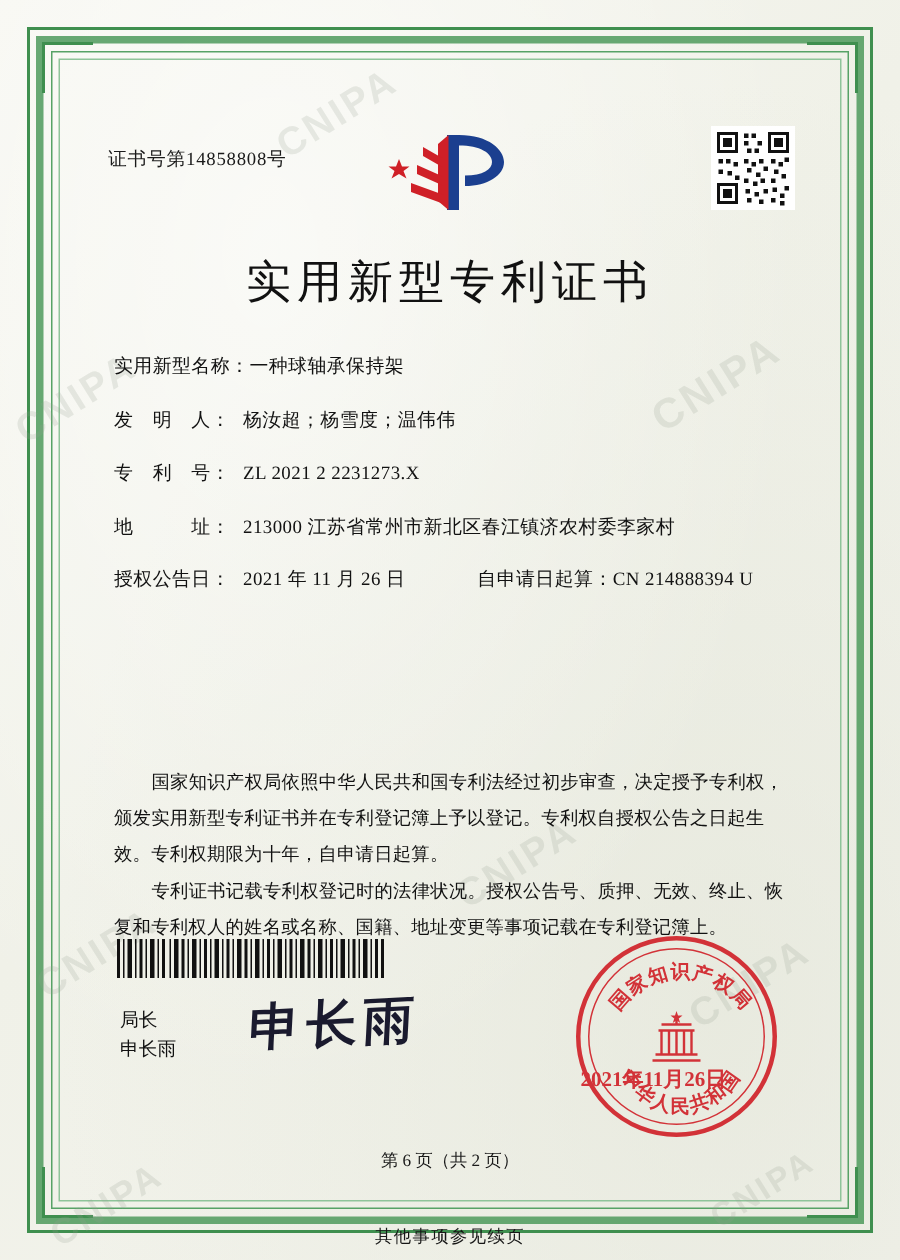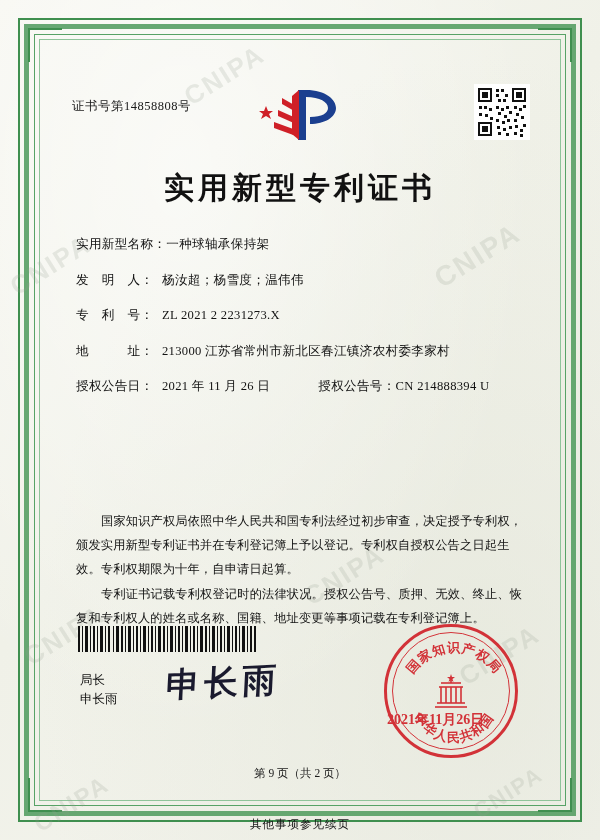--- a/index.html
+++ b/index.html
@@ -133,21 +133,21 @@
     box-sizing: border-box;
   }
 
   .title {
     position: absolute;
     top: 120px;
     left: 0;
     right: 0;
     text-align: center;
     font-size: 30px;
-    font-weight: bold;
+    font-weight: normal;
     letter-spacing: 4px;
     color: #111;
     font-family: "Liberation Serif", "DejaVu Serif", serif;
   }
 
   .fields {
     position: absolute;
     top: 188px;
     left: 28px;
     right: 24px;
@@ -391,21 +391,21 @@
       <div class="field-row">
         <span class="field-label">发　明　人：</span><span class="field-value">杨汝超；杨雪度；温伟伟</span>
       </div>
       <div class="field-row">
         <span class="field-label">专　利　号：</span><span class="field-value">ZL 2021 2 2231273.X</span>
       </div>
       <div class="field-row">
         <span class="field-label">地　　　址：</span><span class="field-value">213000 江苏省常州市新北区春江镇济农村委李家村</span>
       </div>
       <div class="field-row">
-        <span class="field-label">授权公告日：</span><span class="field-value">2021 年 11 月 26 日</span><span class="inline-second">授权公告号：</span><span>CN 214888394 U</span>
+        <span class="field-label">授权公告日：</span><span class="field-value">2021 年 11 月 26 日</span><span class="inline-second">自申请日起算：</span><span>CN 214888394 U</span>
       </div>
     </div>
 
     <div class="paras">
       <p class="para">国家知识产权局依照中华人民共和国专利法经过初步审查，决定授予专利权，颁发实用新型专利证书并在专利登记簿上予以登记。专利权自授权公告之日起生效。专利权期限为十年，自申请日起算。</p>
       <p class="para">专利证书记载专利权登记时的法律状况。授权公告号、质押、无效、终止、恢复和专利权人的姓名或名称、国籍、地址变更等事项记载在专利登记簿上。</p>
     </div>
 
     <div class="barcode">
       <svg viewBox="0 0 178 26" width="178" height="26">
@@ -490,17 +490,17 @@
             <path d="M8 30 L36 30"></path>
             <path d="M6 34 L38 34"></path>
             <path d="M12 10 L32 10"></path>
           </g>
           <polygon points="22,1 23,4 26,4 23.5,6 24.5,9 22,7.2 19.5,9 20.5,6 18,4 21,4" fill="#d1232a"></polygon>
         </svg>
       </div>
       <div class="seal-date">2021年11月26日</div>
     </div>
 
-    <div class="page-num">第 9 页（共 2 页）</div>
+    <div class="page-num">第 6 页（共 2 页）</div>
   </div>
 
   <div class="footnote">其他事项参见续页</div>
 </div>
 
 </body></html>

